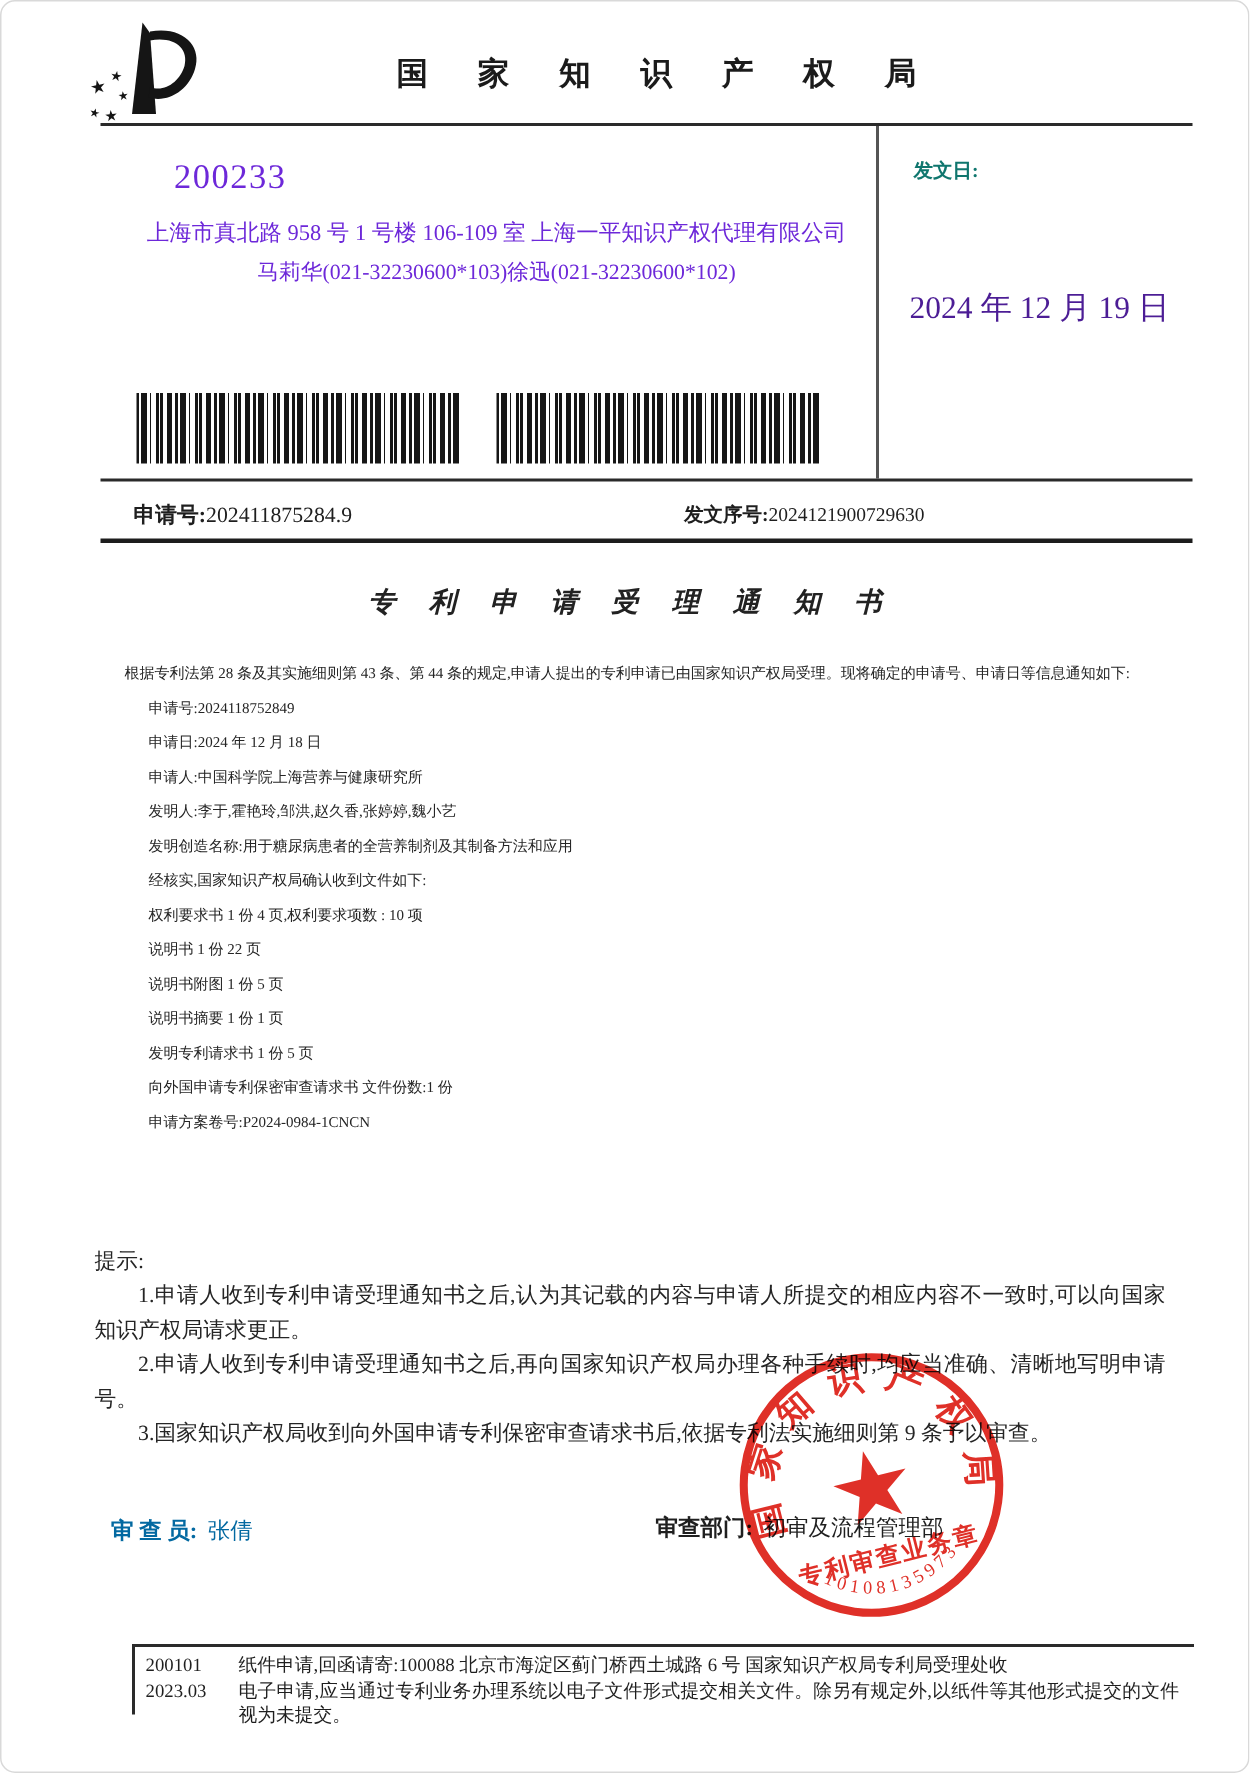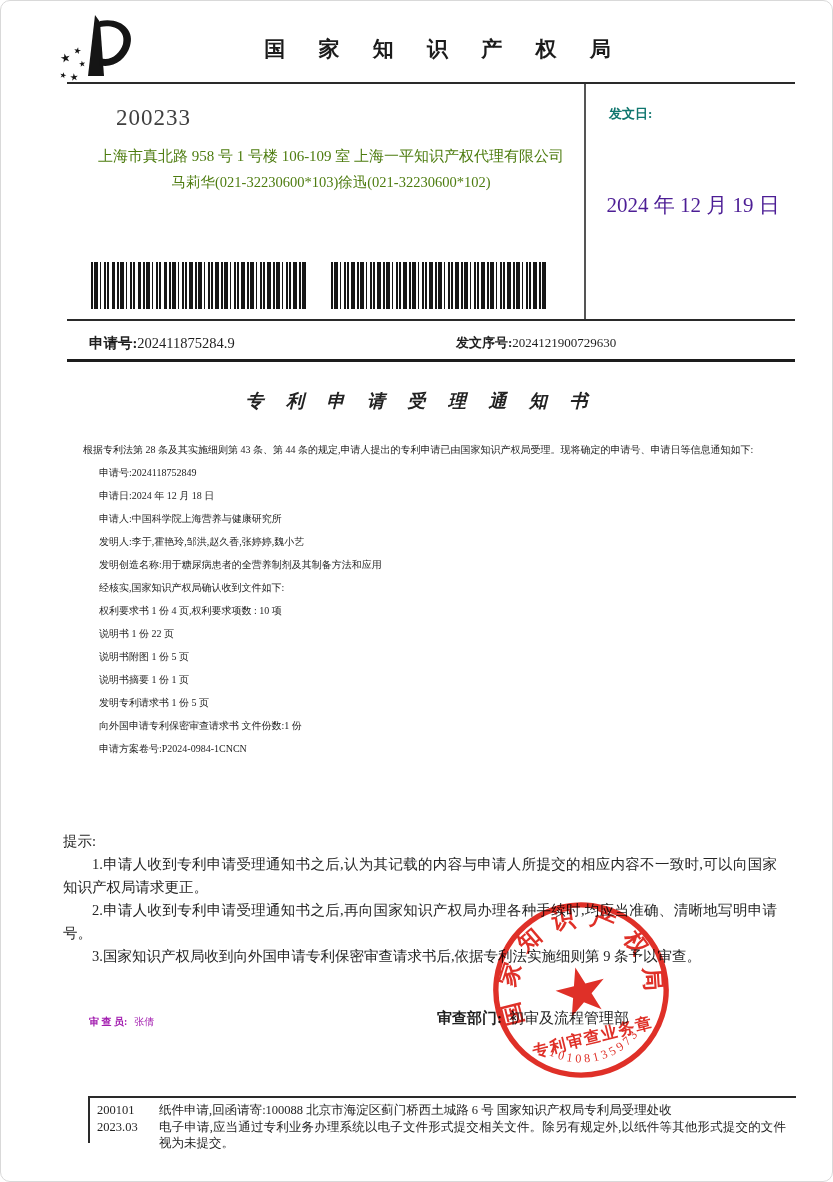--- a/index.html
+++ b/index.html
@@ -11,22 +11,22 @@
   .abs { position:absolute; }
   
   .agency-title { left:0; right:0; top:34px; text-align:center; font-size:21px;
     font-weight:600; letter-spacing:14px; text-indent:14px; color:#1b1b1b;padding-left:42px; }
   .rule { background:#2a2a2a; }
   .rule-top   { left:66px; top:81px;  width:728px; height:2px; }
   .rule-mid   { left:66px; top:318px; width:728px; height:2px; }
   .rule-thick { left:66px; top:358px; width:728px; height:3px; background:#1d1d1d; }
   .vline      { left:583px; top:83px; width:2px; height:235px; background:#555; }
   
-  .postal { left:115px; top:104px; font-size:23px; color:#404040; letter-spacing:1px; }
-  .addr-block { left:95px; top:144px; width:470px; text-align:center; font-size:15px; line-height:22px; color:#4d7c0f; }
+  .postal { left:115px; top:104px; font-size:23px; color:#6d28d9; letter-spacing:1px; }
+  .addr-block { left:95px; top:144px; width:470px; text-align:center; font-size:15px; line-height:22px; color:#6d28d9; }
   .contacts { margin-top:4px; font-size:14.5px; }
   
   .date-label { left:608px; top:104px; font-size:13px; font-weight:bold; color:#0f766e; }
   .date-value { left:584px; top:190px; width:216px; text-align:center; font-size:21px; color:#4c1d95; }
   
   .barcode { top:261px; height:47px;
     background-image:repeating-linear-gradient(90deg,
       #161616 0 2px, #fff 2px 3px,
       #161616 3px 7px, #fff 7px 9px,
       #161616 9px 10px, #fff 10px 13px,
@@ -43,21 +43,21 @@
   .doc-title { left:0; right:0; top:388px; text-align:center; font-size:18px;
     font-weight:bold; letter-spacing:9px; text-indent:9px; color:#222;font-style:italic; }
   
   .body-block { left:62px; top:437px; width:712px; font-size:10px; line-height:23px; color:#252525; }
   .intro { text-indent:2em; text-align:justify; }
   .detail { margin-left:36px; white-space:pre-wrap; }
   
   .hints-block { left:62px; top:792px; width:714px; font-size:14.5px; line-height:23px; color:#252525;margin-top:37px; }
   .hint-item { text-indent:2em; text-align:justify; }
   
-  .sig-left { left:88px; top:1008px; font-size:10px; line-height:25px; color:#a21caf; }
+  .sig-left { left:73px; top:1008px; font-size:15px; line-height:25px; color:#0369a1; }
   .sig-dept { left:436px; top:1008px; font-size:15px; color:#1f1f1f; }
   .sig-val { margin-left:7px; }
   
   .seal { left:487px; top:896px; width:186px; height:186px; mix-blend-mode:multiply; opacity:.93; }
   
   .footer-rule  { left:87px; top:1095px; width:708px; height:2px; }
   .footer-vline { left:87px; top:1095px; width:2px; height:47px; background:#2a2a2a; }
   .footer-codes { left:96px; top:1101px; font-size:12.5px; line-height:16.5px; color:#1f1f1f; }
   .footer-text  { left:158px; top:1101px; width:627px; font-size:12.5px; line-height:16.5px; text-align:justify; color:#1f1f1f; }
 </style>

